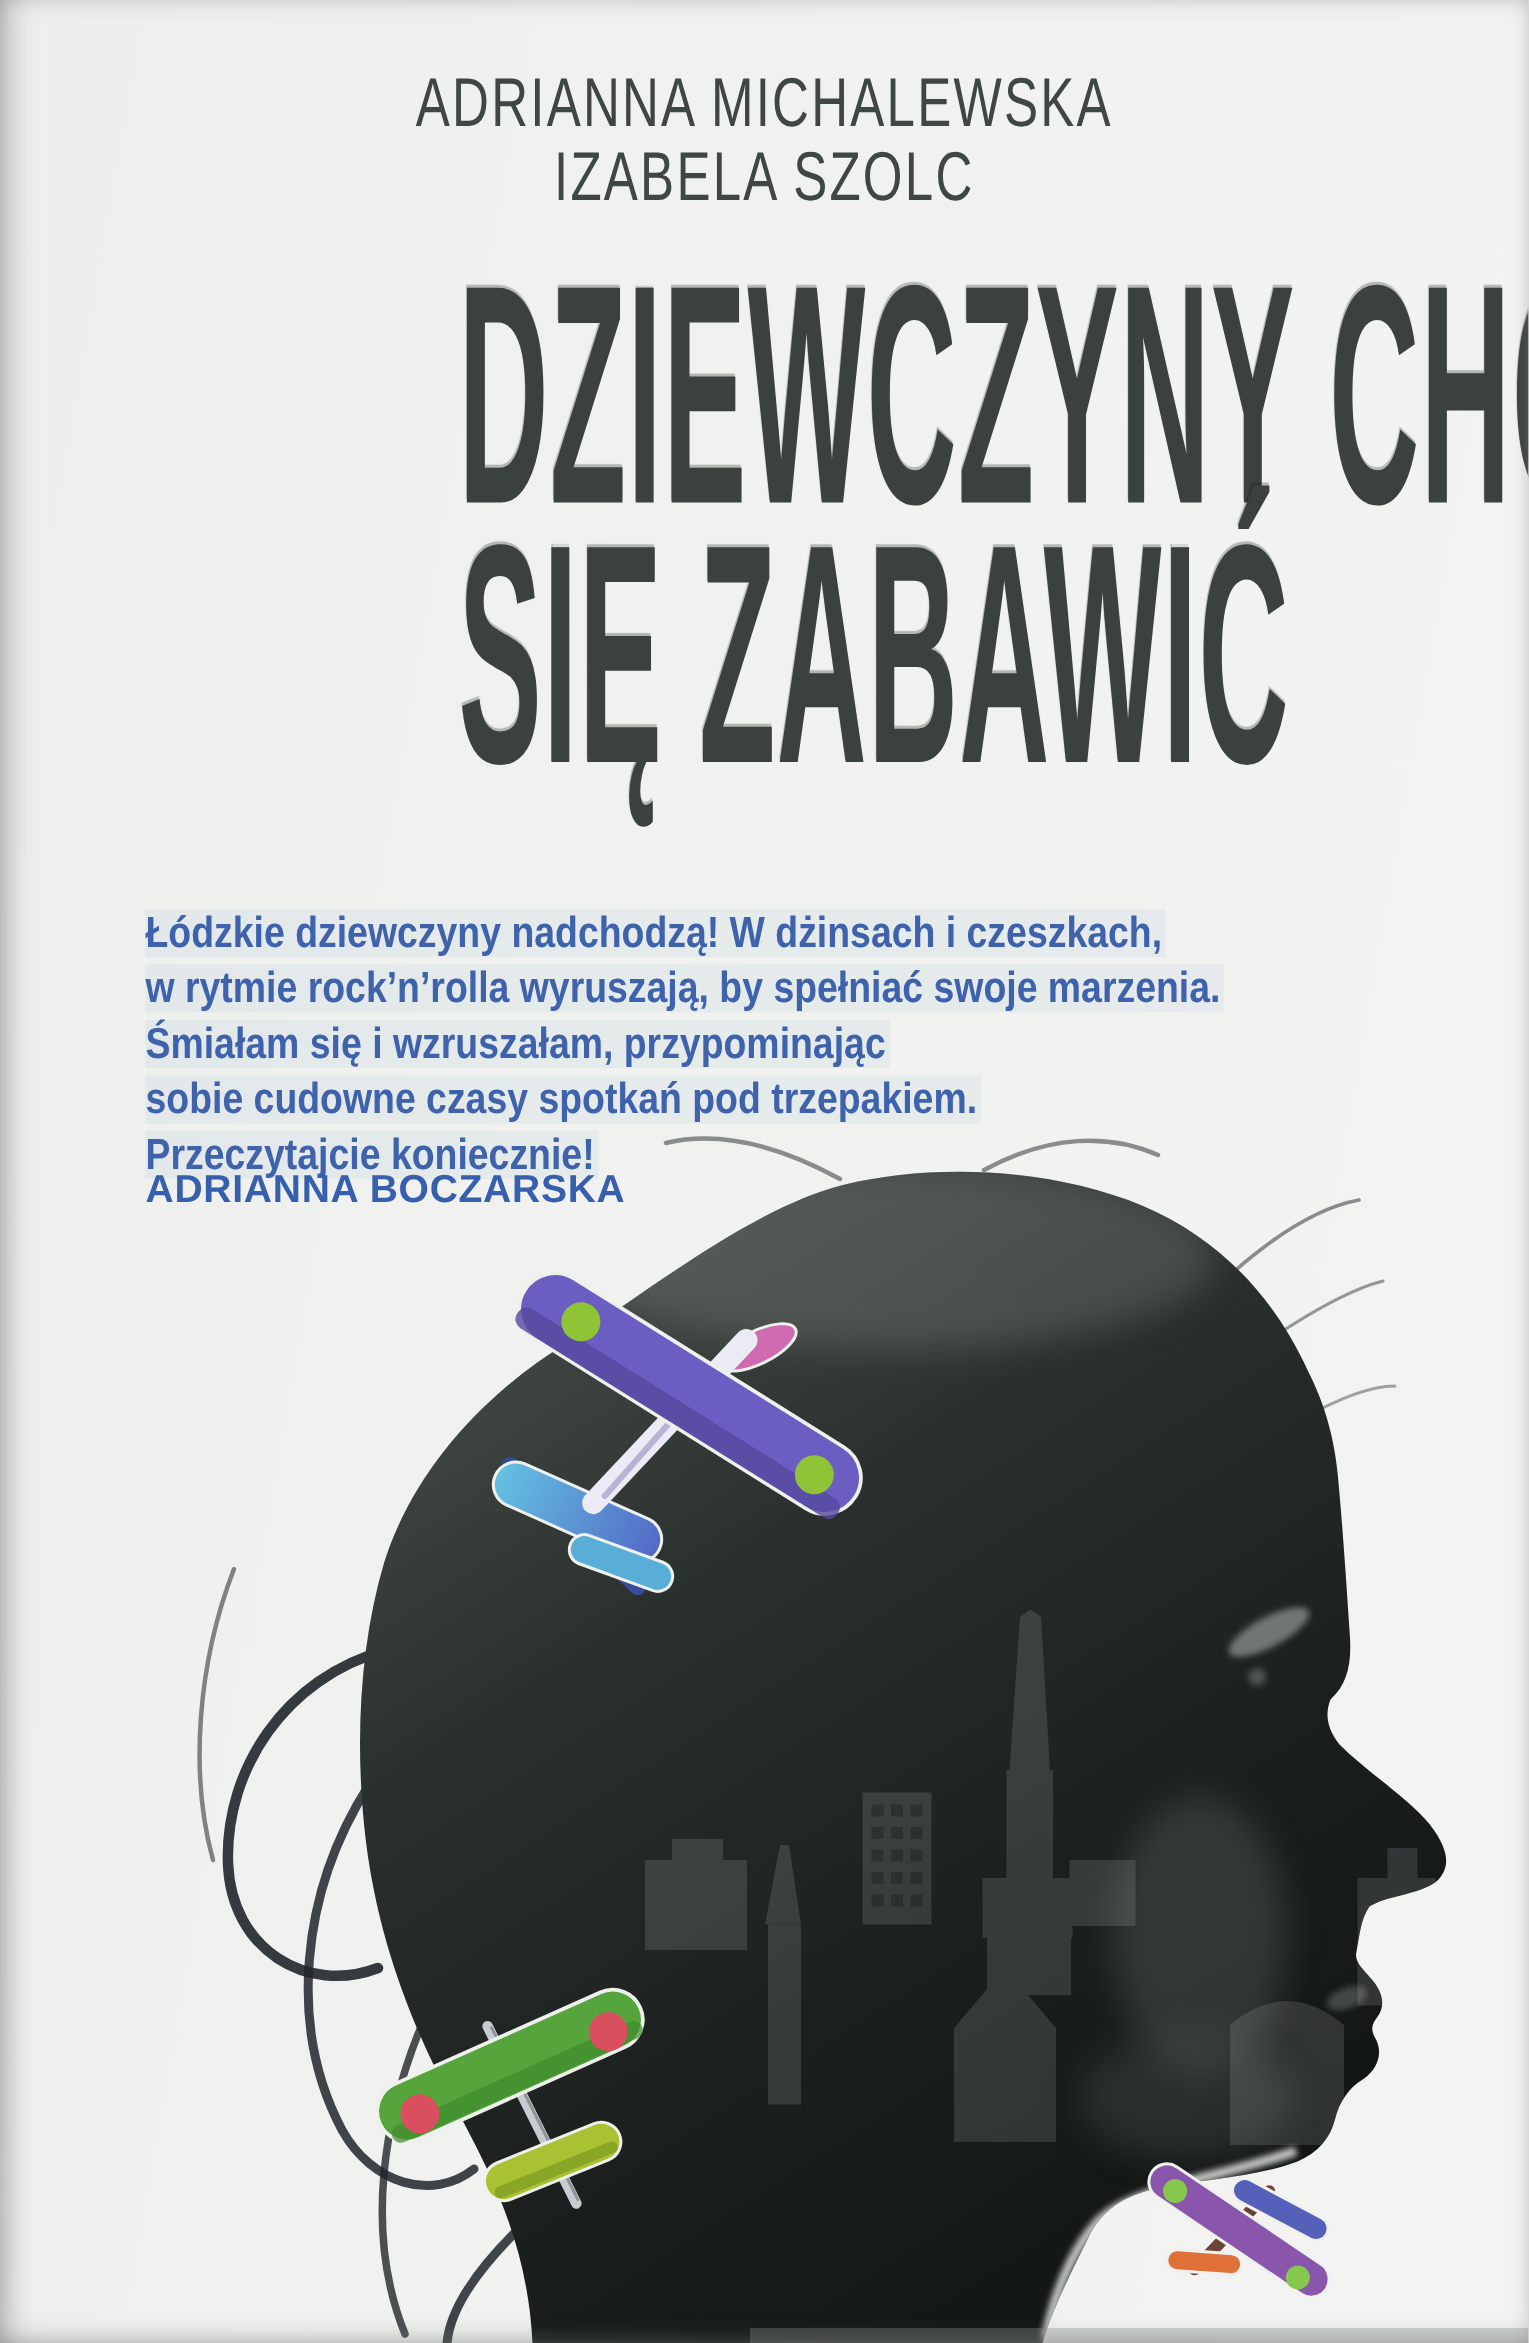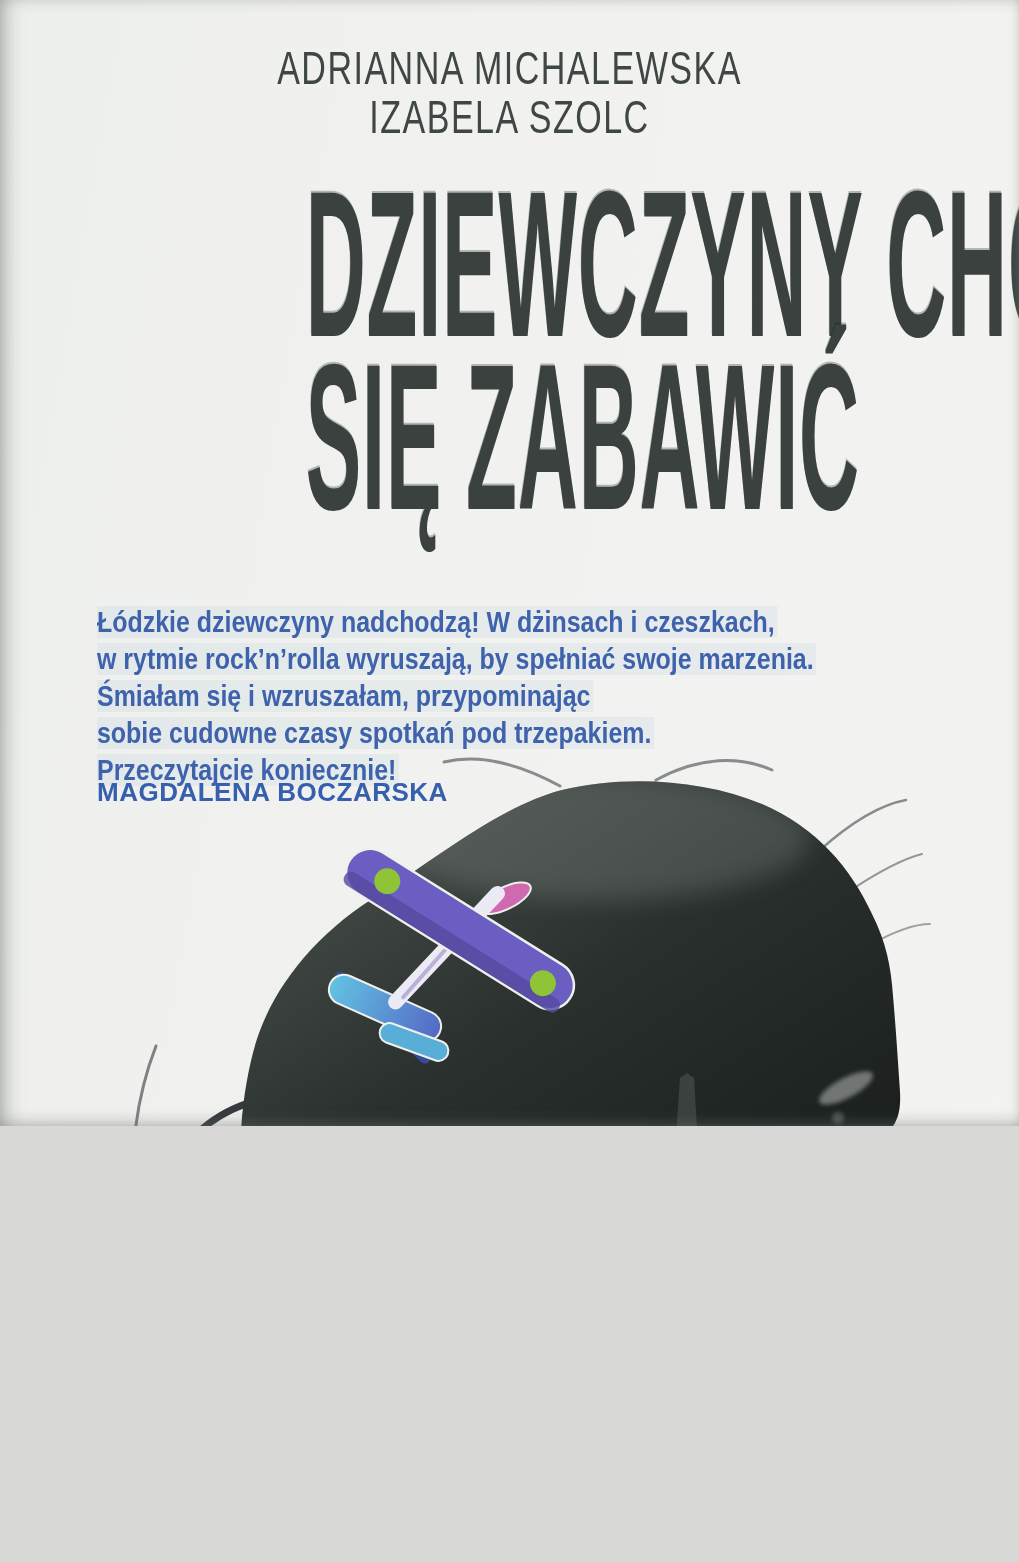--- a/index.html
+++ b/index.html
@@ -1,17 +1,17 @@
 <!DOCTYPE html>
 <html><head>
 <meta charset="utf-8">
 <style>
   html,body{margin:0;padding:0;background:#d8d8d6;}
   .cover{
-    position:relative;width:1019px;height:1126px;overflow:hidden;
+    position:relative;width:1019px;height:1562px;overflow:hidden;
     background:linear-gradient(100deg,#edefec 0%,#f1f2ef 40%,#f3f4f1 100%);
     font-family:"Liberation Sans", sans-serif;
   }
   .scan-edge{position:absolute;inset:0;pointer-events:none;z-index:9;
     box-shadow:inset 16px 0 20px -12px rgba(110,115,110,.55),
                inset -8px 0 12px -8px rgba(140,145,140,.35),
                inset 0 10px 14px -10px rgba(150,155,150,.30),
                inset 0 -12px 16px -10px rgba(110,115,110,.45);}
   .authors{position:absolute;top:44px;left:0;width:100%;text-align:center;
     color:#3f4744;font-size:46px;font-weight:normal;line-height:49px;letter-spacing:2px;
@@ -49,21 +49,21 @@
   </div>
 
   <div class="blurb txt">
     <div class="bl"><span>Łódzkie dziewczyny nadchodzą! W dżinsach i czeszkach,</span></div>
     <div class="bl"><span>w rytmie rock’n’rolla wyruszają, by spełniać swoje marzenia.</span></div>
     <div class="bl"><span>Śmiałam się i wzruszałam, przypominając</span></div>
     <div class="bl"><span>sobie cudowne czasy spotkań pod trzepakiem.</span></div>
     <div class="bl"><span>Przeczytajcie koniecznie!</span></div>
   </div>
 
-  <div class="reviewer txt">MAGDALENA BOCZARSKA</div>
+  <div class="reviewer txt">ADRIANNA BOCZARSKA</div>
 
   <svg class="photo" width="1019" height="1562" viewBox="0 0 1019 1562" xmlns="http://www.w3.org/2000/svg" xmlns:xlink="http://www.w3.org/1999/xlink">
     <defs>
       <linearGradient id="hairGrad" x1="0.15" y1="0" x2="0.75" y2="1">
         <stop offset="0" stop-color="#4a514d"></stop>
         <stop offset="0.33" stop-color="#2a302d"></stop>
         <stop offset="0.68" stop-color="#1a1f1e"></stop>
         <stop offset="1" stop-color="#101413"></stop>
       </linearGradient>
       <linearGradient id="blueWing" x1="0" y1="0" x2="1" y2="0">

